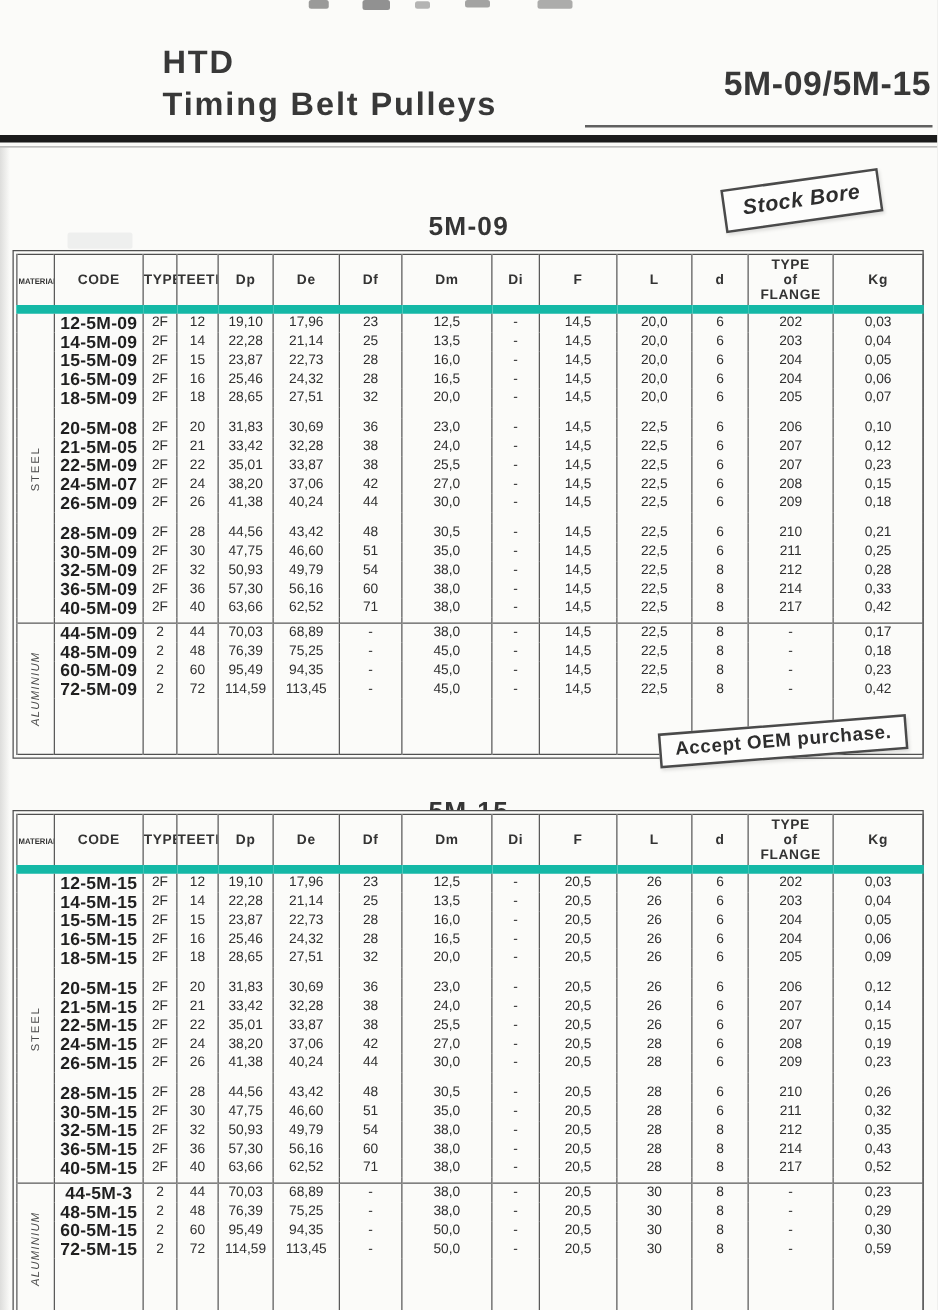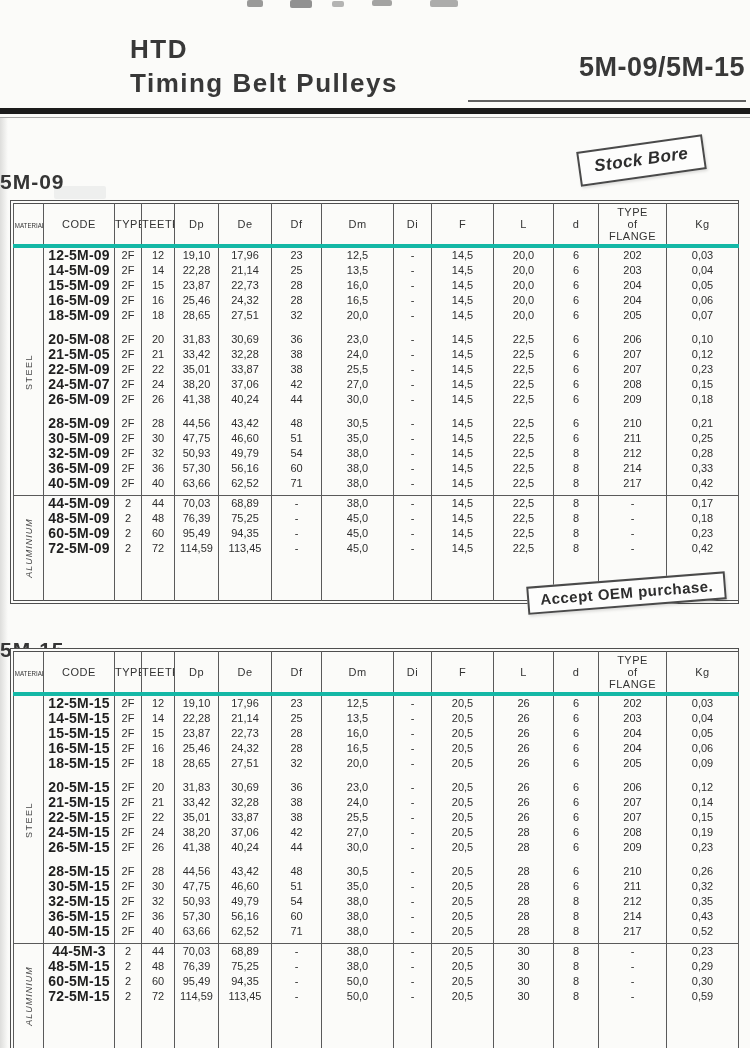--- a/index.html
+++ b/index.html
@@ -29,38 +29,38 @@
   
   .badge { position:absolute; background:#fdfdfc; border:2px solid #4a4a4a;
     color:#2d2d2d; font-weight:bold; white-space:nowrap;
     box-shadow:1px 2px 3px rgba(0,0,0,.12); z-index:5; }
   .badge-stock { left:578px; top:143px; padding:5px 14px 6px; font-size:17px;
     font-style:italic; transform:rotate(-8deg); letter-spacing:.5px; }
   .badge-oem { left:527px; top:579px; padding:3px 11px 4px; font-size:15px;
     transform:rotate(-4.5deg); letter-spacing:.5px; }
 
   
-  .tbl-title { position:absolute; left:0; width:750px; text-align:left;
+  .tbl-title { position:absolute; left:0; width:750px; text-align:center;
     font-size:21px; font-weight:bold; letter-spacing:1px; color:#353535; }
   .tbl-title.t1 { top:170px; }
   .tbl-title.t2 { top:626px;margin-top:12px; }
 
   
   .table-frame { position:absolute; left:10px; width:729px; box-sizing:border-box;
     border:1px solid #4f4f4f; padding:2px; background:#fbfbf9; }
   .table-frame.f1 { top:200px; }
   .table-frame.f2 { top:648px; }
   table.spec { width:100%; border-collapse:collapse; table-layout:fixed;
     border:1px solid #4f4f4f; }
   table.spec th, table.spec td {
     border-left:1px solid #5a5a5a; border-right:1px solid #5a5a5a;
     text-align:center; vertical-align:middle; padding:0; overflow:hidden;
   }
-  table.spec thead th { height:40px; font-size:11px; font-weight:normal;
-    color:#333; border-bottom:4px solid #14b8a6; }
+  table.spec thead th { height:40px; font-size:11px; font-weight:bold;
+    color:#333; border-bottom:7px solid #14b8a6; }
   table.spec thead th span { white-space:pre-line; line-height:11px; letter-spacing:.5px; }
   table.spec thead th span.mat-head { font-size:6.5px; letter-spacing:0;
     display:inline-block; transform:scaleX(.95); }
   table.spec tbody td { height:15px; font-size:11px; line-height:15px; color:#2e2e2e; }
   table.spec tbody td.code { font-weight:bold; font-size:14px; letter-spacing:.2px; color:#1f1f1f; }
   table.spec tbody tr.gap td { height:9px; }
   tbody.section + tbody.section { border-top:1px solid #5a5a5a; }
   tbody.section:first-of-type tr.filler td { height:4px; }
   tbody.section:last-of-type  tr.filler td { height:44px; }
   td.material { position:relative; }

